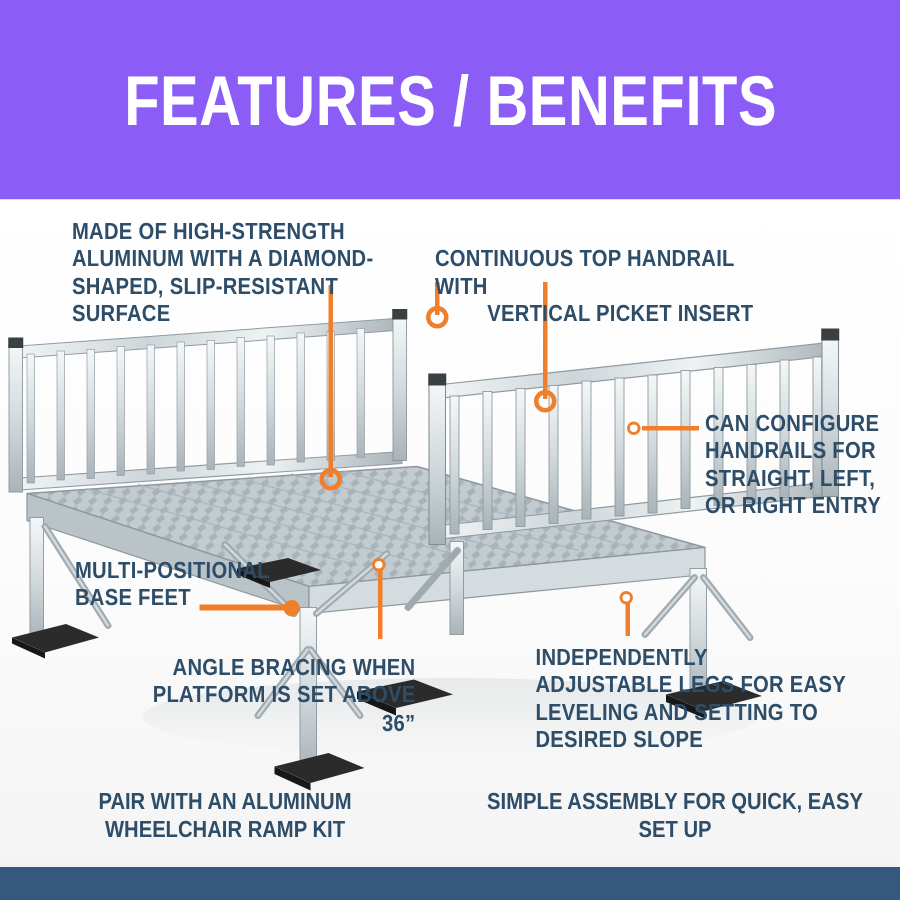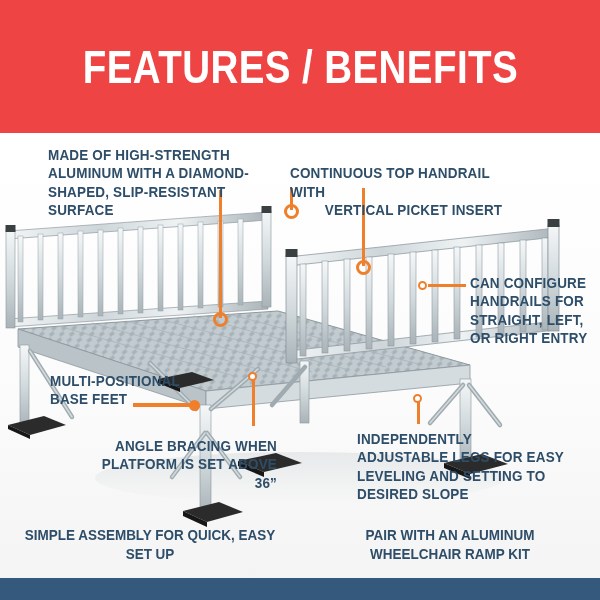--- a/index.html
+++ b/index.html
@@ -9,21 +9,21 @@
     background:#ffffff;
     position:relative;
     overflow:hidden;
   }
 
   #stage { position:absolute; inset:0; width:600px; height:600px; background:#fdfdfd; }
 
   
   .header {
     position:absolute; left:0; top:0; width:600px; height:133px;
-    background:#ef4444;
+    background:#8b5cf6;
     display:flex; align-items:center; justify-content:center;
   }
   .header-title {
     color:#ffffff;
     font-family:"Liberation Sans Narrow","Liberation Sans",sans-serif;
     font-weight:bold;
     font-size:47px;
     letter-spacing:0.5px;
     transform:scaleX(0.82);
     transform-origin:center;
@@ -302,22 +302,22 @@
   <div class="callout c-config">CAN CONFIGURE HANDRAILS FOR STRAIGHT, LEFT, OR RIGHT ENTRY</div>
 
   <div class="callout c-feet">MULTI-POSITIONAL BASE FEET</div>
 
   <div class="callout c-brace">ANGLE BRACING WHEN PLATFORM IS SET ABOVE 36”</div>
 
   <div class="callout c-legs">INDEPENDENTLY ADJUSTABLE LEGS FOR EASY LEVELING AND SETTING TO DESIRED SLOPE</div>
 
   <div class="bottom-row">
     <div class="bottom-cell">
+      <span>PAIR WITH AN ALUMINUM WHEELCHAIR RAMP KIT</span>
+    </div>
+    <div class="bottom-cell">
       <span>SIMPLE ASSEMBLY FOR QUICK, EASY SET UP</span>
     </div>
-    <div class="bottom-cell">
-      <span>PAIR WITH AN ALUMINUM WHEELCHAIR RAMP KIT</span>
-    </div>
   </div>
 
   <div class="footer-bar"></div>
 
 </div>
 
 </body></html>

